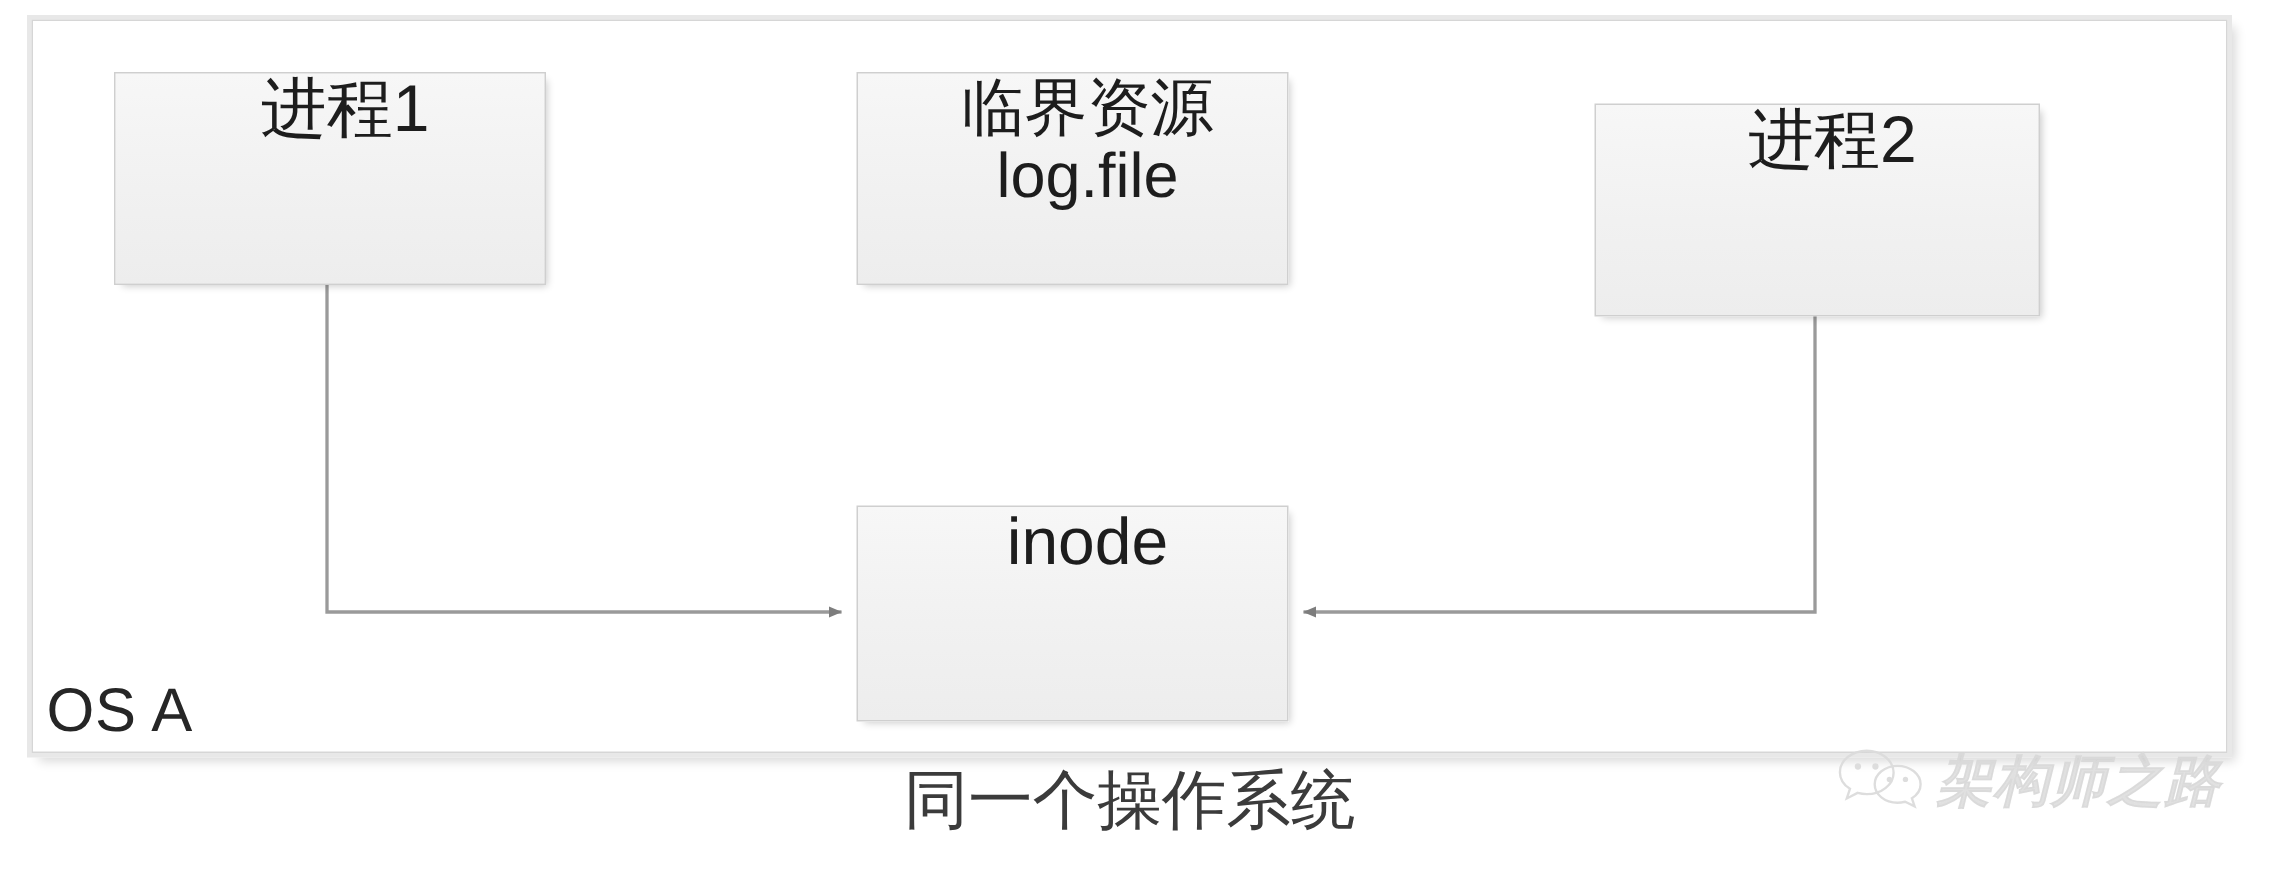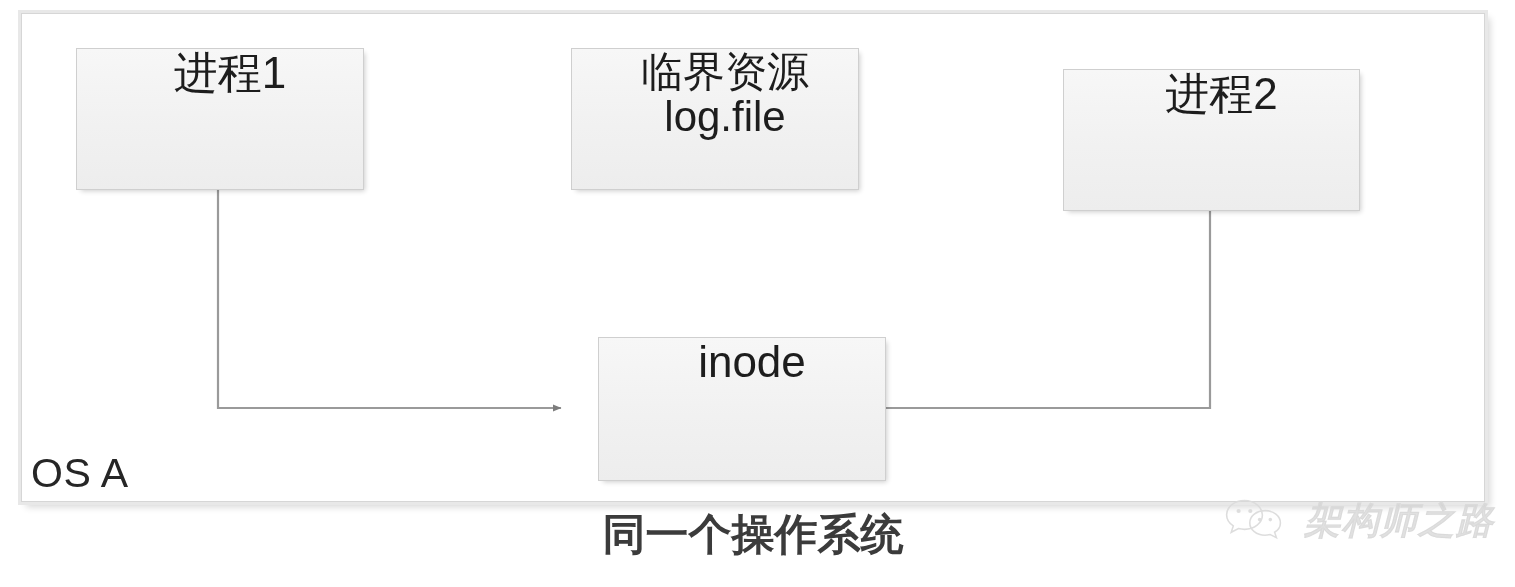--- a/index.html
+++ b/index.html
@@ -107,31 +107,30 @@
   .caption {
     position: absolute;
     left: 0;
     top: 512px;
     width: 1470px;
     text-align: center;
     font-size: 43px;
     line-height: 1.05;
     color: #3b3b3b;
     white-space: nowrap;
-    font-weight: bold;
   }
 
   
   .watermark {
     position: absolute;
     left: 1222px;
     top: 496px;
     display: flex;
     align-items: center;
-    gap: 20px;
+    gap: 7px;
     z-index: 8;
     opacity: 0.95;
   }
   .watermark .wm-text {
     font-size: 37px;
     line-height: 1;
     color: rgba(255,255,255,0.0);
     -webkit-text-stroke: 1.3px #d9d9d9;
     text-shadow: 0 0 1px rgba(200,200,200,0.6);
     white-space: nowrap;
@@ -173,21 +172,21 @@
 
     <div class="node" id="node-critical" style="left:550px; top:35px;">
       <span class="line">临界资源</span>
       <span class="line">log.file</span>
     </div>
 
     <div class="node" id="node-process2" style="left:1042px; top:35px;margin-top:21px;">
       <span class="line">进程2</span>
     </div>
 
-    <div class="node" id="node-inode" style="left:550px; top:324px;margin-left:27px;">
+    <div class="node" id="node-inode" style="left:550px; top:324px;">
       <span class="line">inode</span>
     </div>
 
     <div class="os-label">OS A</div>
   </div>
 
   <div class="caption" style="left:18px;">同一个操作系统</div>
 
   <div class="watermark">
     <span class="wm-icon">

